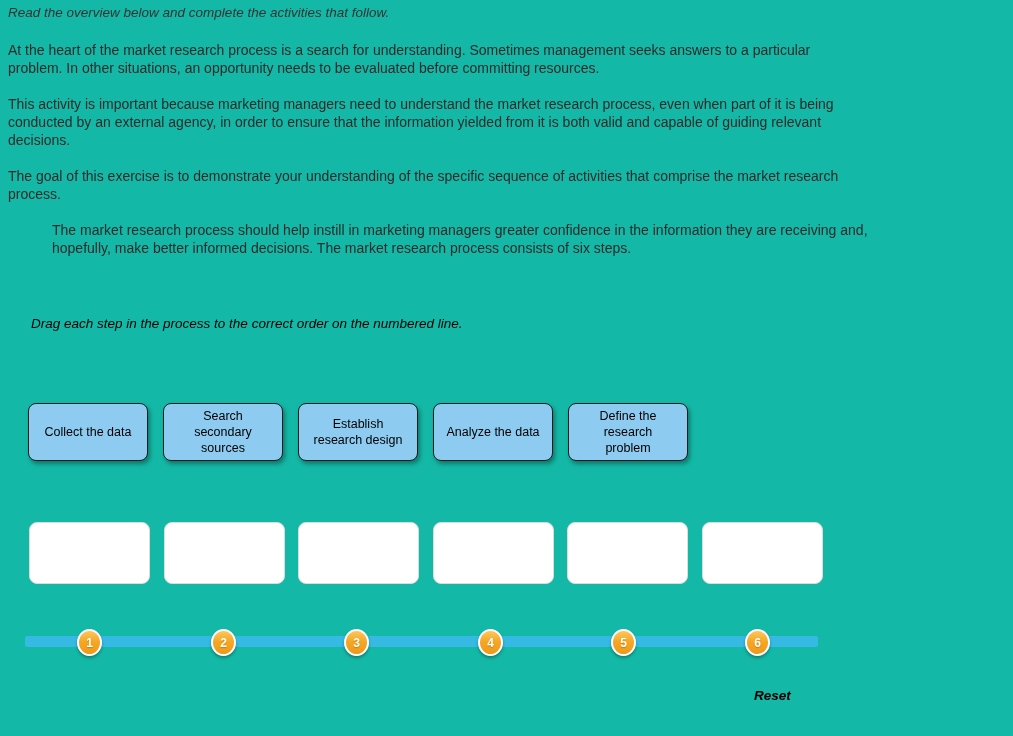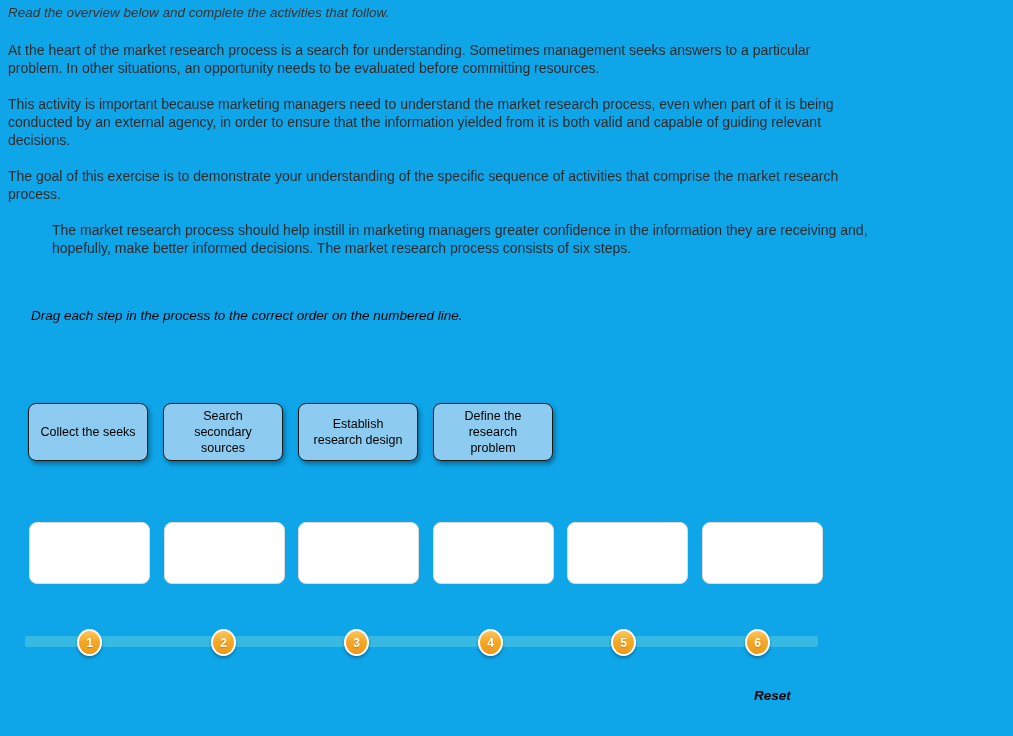--- a/index.html
+++ b/index.html
@@ -1,21 +1,21 @@
 <!DOCTYPE html>
 <html><head>
 <meta charset="utf-8">
 <style>
   html, body { margin: 0; padding: 0; background: #ffffff; }
   body { font-family: "Liberation Sans", "DejaVu Sans", sans-serif; }
   #screen {
     position: relative;
     width: 1013px;
     height: 736px;
-    background: #0ea5e9;
+    background: #14b8a6;
     overflow: hidden;
   }
   .lines { white-space: pre-line; }
 
   .top-instruction {
     position: absolute;
     left: 8px; top: 5px;
     font-size: 13.5px;
     font-style: italic;
     color: #333333;
@@ -28,21 +28,21 @@
     line-height: 18px;
     color: #2b2b2b;
   }
   .p1 { top: 41px; }
   .p2 { top: 95px; }
   .p3 { top: 167px; }
   .p4 { top: 221px; margin-left: 44px; }
 
   .drag-instruction {
     position: absolute;
-    left: 31px; top: 308px;
+    left: 31px; top: 316px;
     font-size: 13.5px;
     font-style: italic;
     color: #000000;
   }
 
   .cards-row {
     position: absolute;
     left: 28px; top: 403px;
     display: flex;
     gap: 15px;
@@ -137,26 +137,27 @@
 process.</div>
   <div class="overview-para p2 lines">This activity is important because marketing managers need to understand the market research process, even when part of it is being
 conducted by an external agency, in order to ensure that the information yielded from it is both valid and capable of guiding relevant
 decisions.</div>
   <div class="overview-para p4 lines">The market research process should help instill in marketing managers greater confidence in the information they are receiving and,
 hopefully, make better informed decisions. The market research process consists of six steps.</div>
 
   <div class="drag-instruction">Drag each step in the process to the correct order on the numbered line.</div>
 
   <div class="cards-row">
-    <div class="step-card lines">Collect the seeks</div>
+    <div class="step-card lines">Collect the data</div>
     <div class="step-card lines">Search
 secondary
 sources</div>
     <div class="step-card lines">Establish
 research design</div>
+    <div class="step-card lines">Analyze the data</div>
     <div class="step-card lines">Define the
 research
 problem</div>
   </div>
 
   <div class="slots-row">
     <div class="drop-slot"></div>
     <div class="drop-slot"></div>
     <div class="drop-slot"></div>
     <div class="drop-slot"></div>

